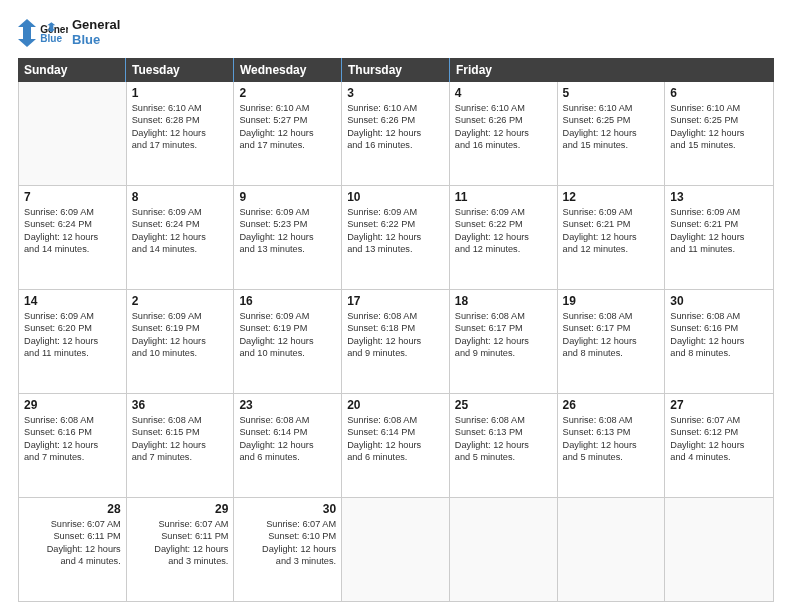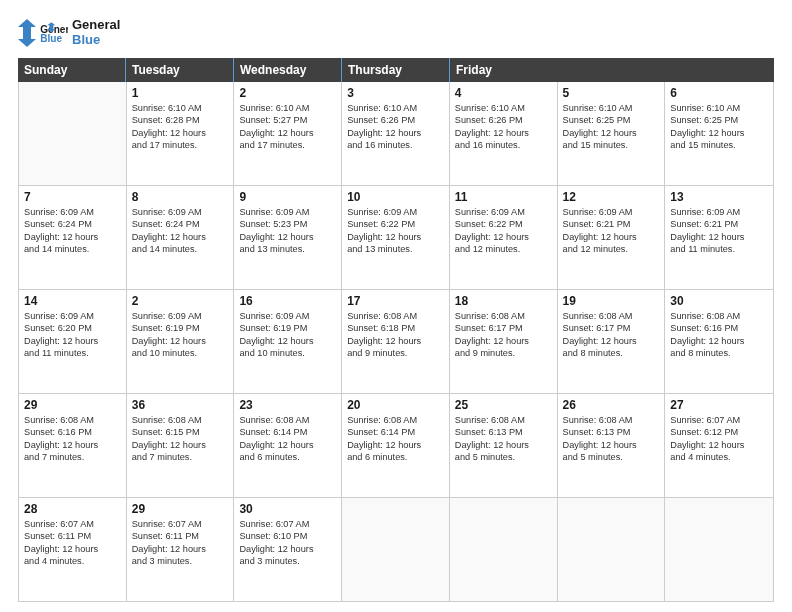--- a/index.html
+++ b/index.html
@@ -71,21 +71,21 @@
       border-left: 1px solid #ccc;
       border-right: 1px solid #ccc;
       border-bottom: 1px solid #ccc;
     }
     .cal-row {
       display: grid;
       grid-template-columns: repeat(7, 1fr);
       flex: 1;
       border-bottom: 1px solid #ccc;
     }
-    .cal-row:last-child { border-bottom: none; }
+    .cal-row:last-child { border-bottom: none; text-align: right; }
     .cal-cell {
       border-right: 1px solid #ccc;
       padding: 4px 5px;
       font-size: 9.5px;
       color: #333;
       vertical-align: top;
       min-height: 0;
     }
     .cal-cell:last-child { border-right: none; }
     .cal-cell.empty { background: #f9f9f9; }

